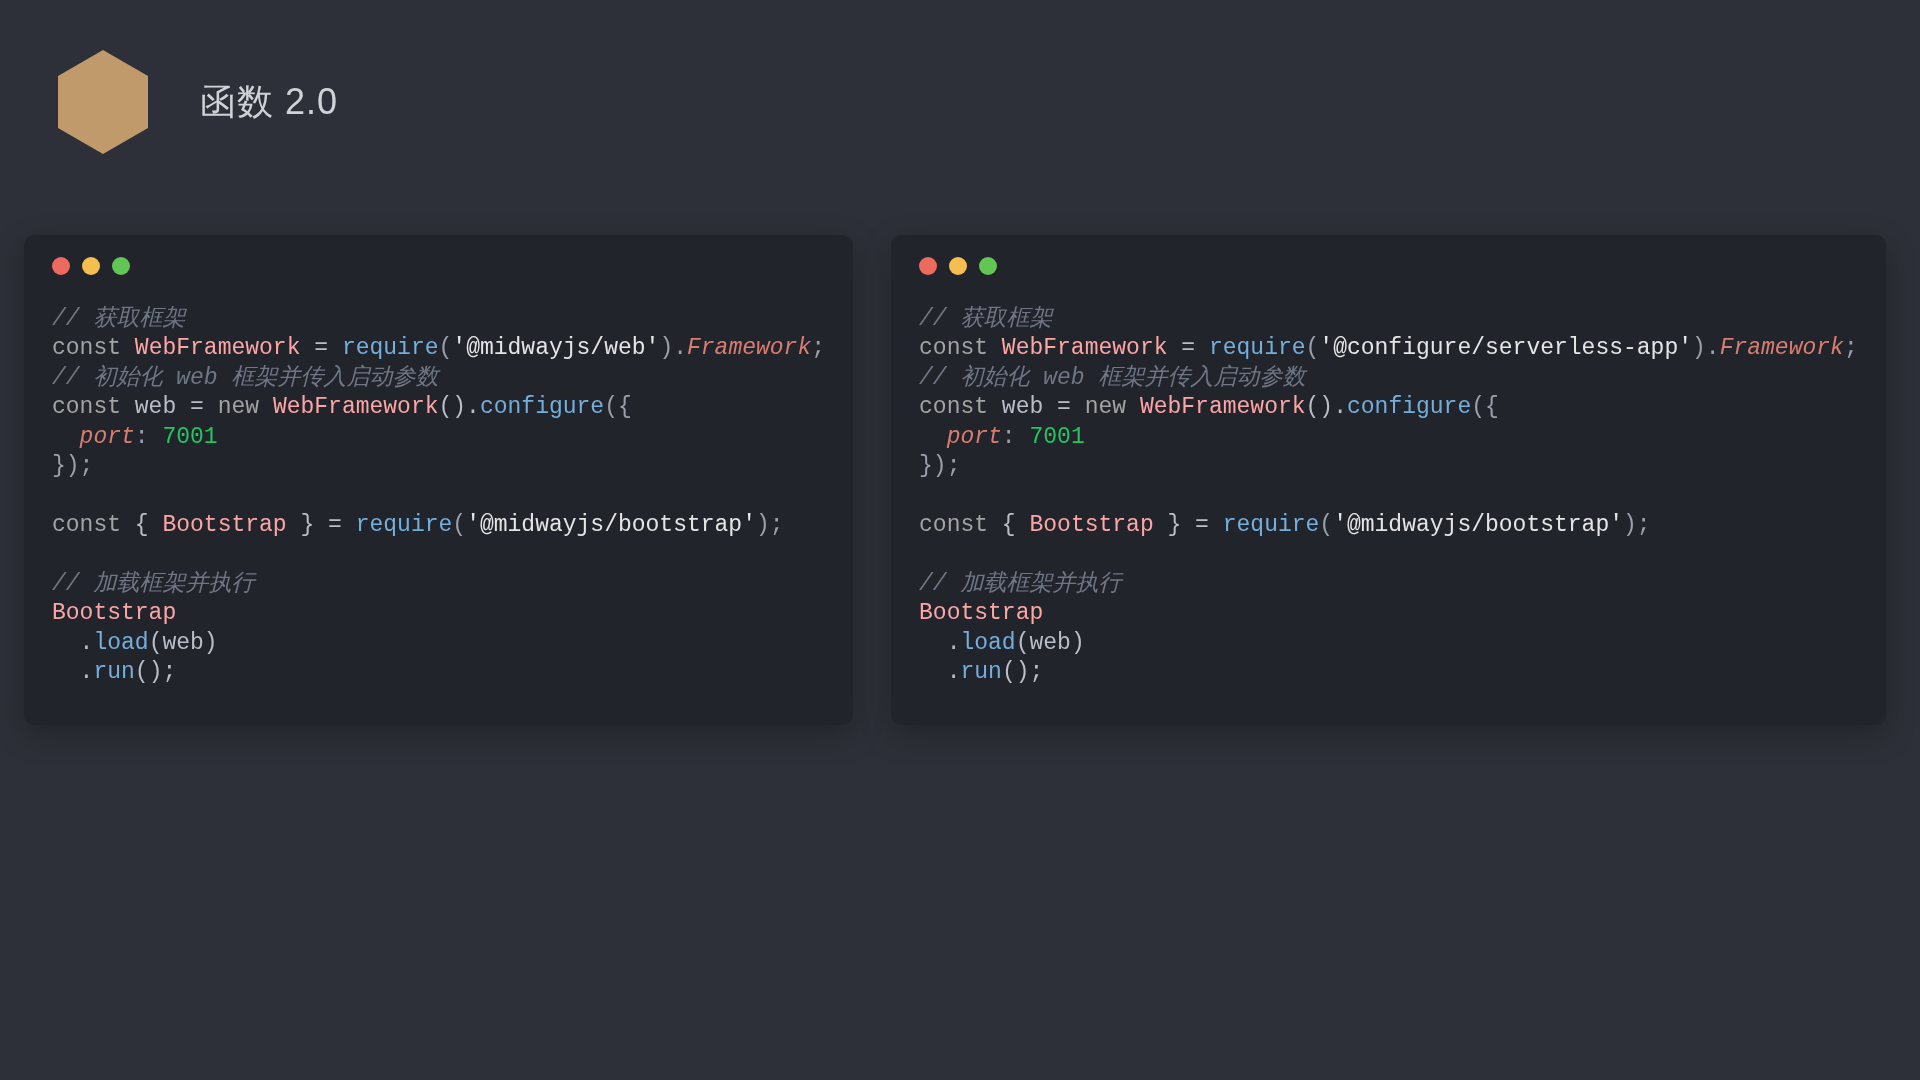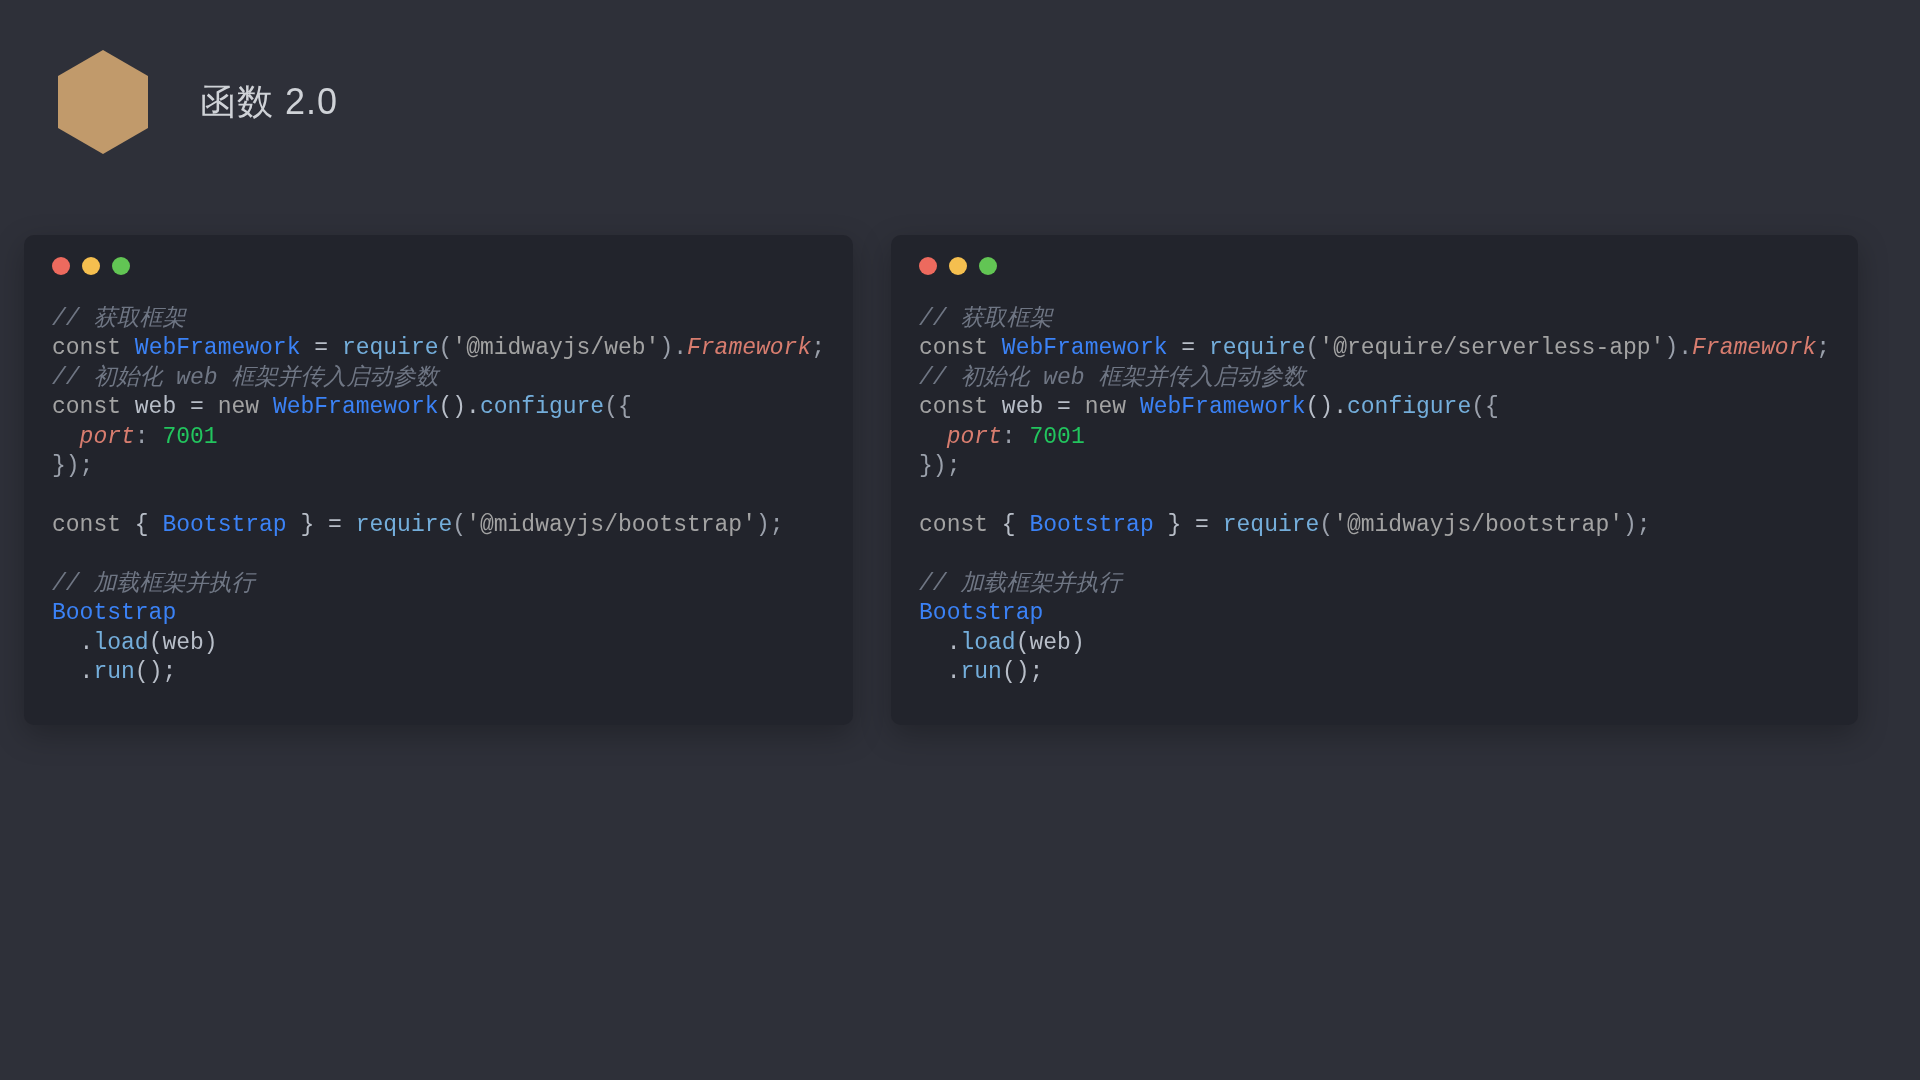--- a/index.html
+++ b/index.html
@@ -70,24 +70,24 @@
 
   pre.code {
     font-family: "SFMono-Regular", Consolas, "Liberation Mono", Menlo, monospace;
     font-size: 23px;
     line-height: 1.28;
     color: #b8bec8;
     white-space: pre;
   }
   .c-comment { color: #6f7684; font-style: italic; }
   .c-kw      { color: #a3a3a3; }
-  .c-class   { color: #3b82f6; }
+  .c-class   { color: #fca5a5; }
   .c-prop    { color: #d87d6f; font-style: italic; }
   .c-call    { color: #74aedb; }
-  .c-str     { color: #a3a3a3; margin-top: 40px; }
+  .c-str     { color: #e5e5e5; margin-top: 40px; }
   .c-num     { color: #22c55e; }
   .c-plain   { color: #b8bec8; }
   .c-punc    { color: #9aa0ab; }
 
   .footer {
     position: absolute;
     left: 0;
     right: 0;
     top: 855px;
     text-align: center;
@@ -136,21 +136,21 @@
 <span class="c-plain">  .</span><span class="c-call">run</span><span class="c-plain">();</span></pre>
     </div>
 
     <div class="card">
       <div class="dots">
         <div class="dot red"></div>
         <div class="dot yellow"></div>
         <div class="dot green"></div>
       </div>
 <pre class="code"><span class="c-comment">// 获取框架</span>
-<span class="c-kw">const</span><span class="c-plain"> </span><span class="c-class">WebFramework</span><span class="c-plain"> = </span><span class="c-call">require</span><span class="c-punc">(</span><span class="c-str">'@require/serverless-app'</span><span class="c-punc">).</span><span class="c-prop">Framework</span><span class="c-punc">;</span>
+<span class="c-kw">const</span><span class="c-plain"> </span><span class="c-class">WebFramework</span><span class="c-plain"> = </span><span class="c-call">require</span><span class="c-punc">(</span><span class="c-str">'@configure/serverless-app'</span><span class="c-punc">).</span><span class="c-prop">Framework</span><span class="c-punc">;</span>
 <span class="c-comment">// 初始化 web 框架并传入启动参数</span>
 <span class="c-kw">const</span><span class="c-plain"> web = </span><span class="c-kw">new</span><span class="c-plain"> </span><span class="c-class">WebFramework</span><span class="c-plain">().</span><span class="c-call">configure</span><span class="c-punc">({</span>
 <span class="c-prop">  port</span><span class="c-punc">: </span><span class="c-num">7001</span>
 <span class="c-punc">});</span>
 <span></span>
 <span class="c-kw">const</span><span class="c-plain"> { </span><span class="c-class">Bootstrap</span><span class="c-plain"> } = </span><span class="c-call">require</span><span class="c-punc">(</span><span class="c-str">'@midwayjs/bootstrap'</span><span class="c-punc">);</span>
 <span></span>
 <span class="c-comment">// 加载框架并执行</span>
 <span class="c-class">Bootstrap</span>
 <span class="c-plain">  .</span><span class="c-call">load</span><span class="c-plain">(web)</span>

